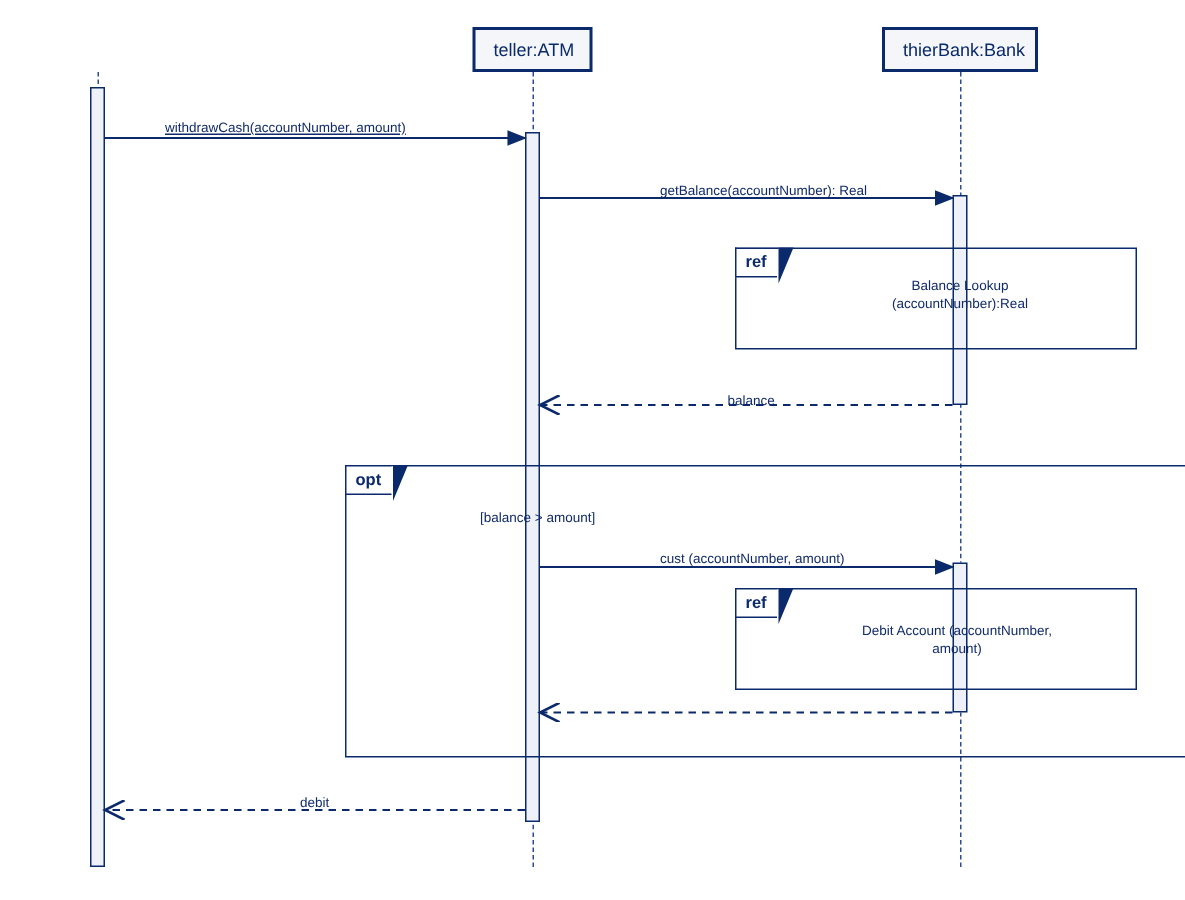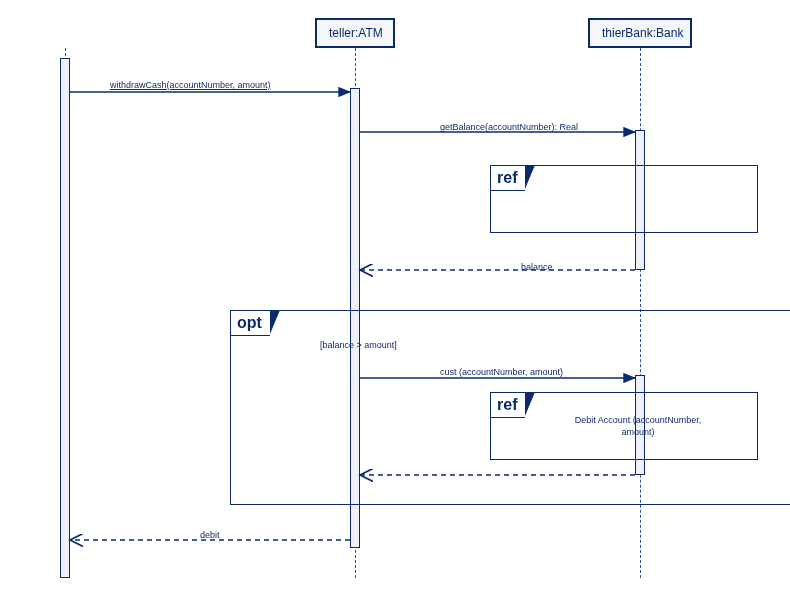--- a/index.html
+++ b/index.html
@@ -55,21 +55,21 @@
     z-index: 3;
   }
   .frag-label {
     position: absolute;
     top: -1px; left: -1px;
     background: #fff;
     border: 1.5px solid #0b2a6b;
     border-right: none;
     color: #0b2a6b;
     font-weight: bold;
-    font-size: 16px;
+    font-size: 11px;
     padding: 3px 8px 3px 6px;
     z-index: 4;
   }
   .frag-label::after {
     content: "";
     position: absolute;
     right: -10px;
     top: -1.5px;
     width: 0; height: 0;
     border-top: 0 solid transparent;
@@ -124,40 +124,41 @@
   <div class="activation" style="left:350px; top:88px; height:460px;"></div>
   <div class="activation" style="left:635px; top:130px; height:140px;"></div>
   <div class="activation" style="left:635px; top:375px; height:100px;"></div>
 
   <div class="fragment" style="left:490px; top:165px; width:268px; height:68px;">
     <div class="frag-label">
       <span>ref</span>
       <span class="inner-cut"></span>
     </div>
   </div>
+  <div class="ref-text" style="left:560px; top:185px; width:160px;">Balance Lookup<br>(accountNumber):Real</div>
 
   <div class="fragment" style="left:230px; top:310px; width:654px; height:195px;">
     <div class="frag-label">
       <span>opt</span>
       <span class="inner-cut"></span>
     </div>
   </div>
   <div class="guard" style="left:320px; top:340px;">[balance &gt; amount]</div>
 
   <div class="fragment" style="left:490px; top:392px; width:268px; height:68px;">
     <div class="frag-label">
       <span>ref</span>
       <span class="inner-cut"></span>
     </div>
   </div>
   <div class="ref-text" style="left:548px; top:415px; width:180px;">Debit Account (accountNumber,<br>amount)</div>
 
   <div class="msg" style="left:110px; top:80px;text-decoration:underline;">withdrawCash(accountNumber, amount)</div>
   <div class="msg" style="left:440px; top:122px;">getBalance(accountNumber): Real</div>
-  <div class="msg" style="left:485px; top:262px;margin-left:36px;">balance</div>
+  <div class="msg" style="left:485px; top:262px;">balance</div>
   <div class="msg" style="left:440px; top:367px;">cust (accountNumber, amount)</div>
   <div class="msg" style="left:200px; top:530px;">debit</div>
 
   <svg class="arrows">
     <defs>
       <marker id="ah-solid" markerWidth="10" markerHeight="8" refX="9" refY="4" orient="auto">
         <path d="M0,0 L10,4 L0,8 Z" fill="#0b2a6b"></path>
       </marker>
       <marker id="ah-open" markerWidth="12" markerHeight="10" refX="10" refY="5" orient="auto">
         <path d="M0,0 L10,5 L0,10" fill="none" stroke="#0b2a6b" stroke-width="1.3"></path>

